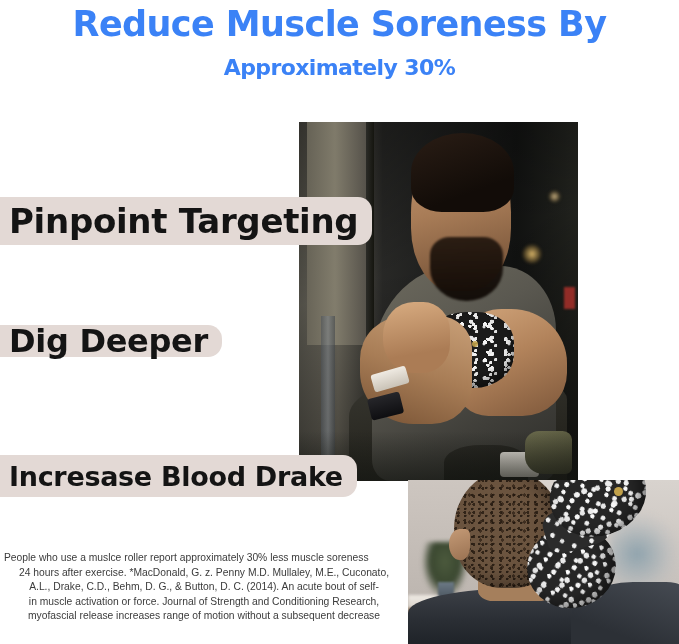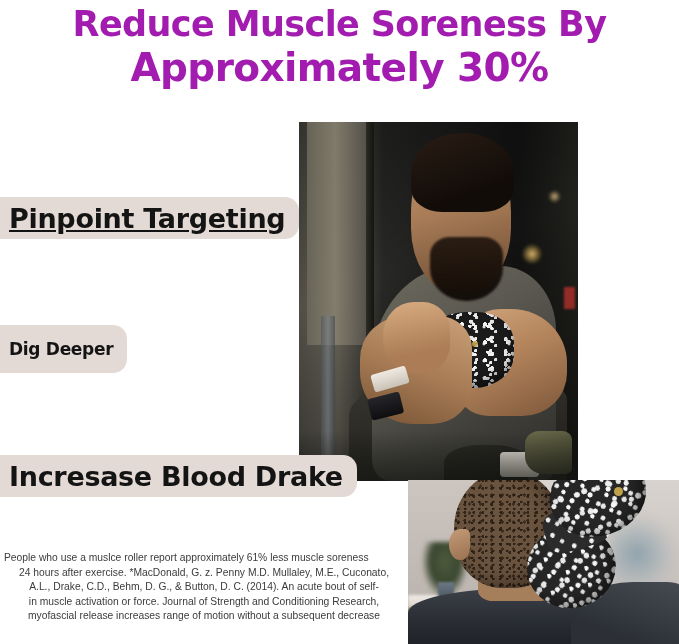--- a/index.html
+++ b/index.html
@@ -21,33 +21,33 @@
     overflow: hidden;
   }
 
   
   .headline {
     position: absolute;
     left: 0;
     top: 2px;
     width: 679px;
     text-align: center;
-    color: #a21caf;
+    color: #3b82f6;
     font-weight: bold;
     font-size: 35px;
     line-height: 44px;
     letter-spacing: -0.6px;
     font-family: "DejaVu Sans", sans-serif;
   }
   .headline .line {
     display: block;
     white-space: nowrap;
   }
   .headline .line2 {
-    font-size: 39px;
+    font-size: 22px;
     text-align: center;
   }
 
   
   .photo {
     position: absolute;
     overflow: hidden;
     background: #3a3a38;
   }
   .photo-main {
@@ -325,22 +325,22 @@
     display: flex;
     align-items: center;
     box-sizing: border-box;
     padding: 0 14px 0 9px;
     color: #141414;
     font-family: "DejaVu Sans", sans-serif;
     font-weight: bold;
     letter-spacing: -0.3px;
     white-space: nowrap;
   }
-  .pill-1 { top: 197px; height: 42px; font-size: 27px; text-decoration: underline; }
-  .pill-2 { top: 325px; height: 48px; font-size: 17px; }
+  .pill-1 { top: 197px; height: 48px; font-size: 34px; }
+  .pill-2 { top: 325px; height: 32px; font-size: 32px; }
   .pill-3 { top: 455px; height: 42px; font-size: 27px; }
 
   
   .footnote {
     position: absolute;
     left: 4px;
     top: 551px;
     width: 400px;
     text-align: center;
     color: #3b3b3b;
@@ -411,20 +411,20 @@
     <span>Pinpoint Targeting</span>
   </div>
   <div class="pill pill-2">
     <span>Dig Deeper</span>
   </div>
   <div class="pill pill-3">
     <span>Incresase Blood Drake</span>
   </div>
 
   <div class="footnote">
-    <span class="fn-line fn-l1">People who use a muslce roller report approximately 61% less muscle soreness</span>
+    <span class="fn-line fn-l1">People who use a muslce roller report approximately 30% less muscle soreness</span>
     <span class="fn-line">24 hours after exercise. *MacDonald, G. z. Penny M.D. Mullaley, M.E., Cuconato,</span>
     <span class="fn-line">A.L., Drake, C.D., Behm, D. G., &amp; Button, D. C. (2014). An acute bout of self-</span>
     <span class="fn-line">in muscle activation or force. Journal of Strength and Conditioning Research,</span>
     <span class="fn-line">myofascial release increases range of motion without a subsequent decrease</span>
   </div>
 
 </div>
 
 </body></html>

